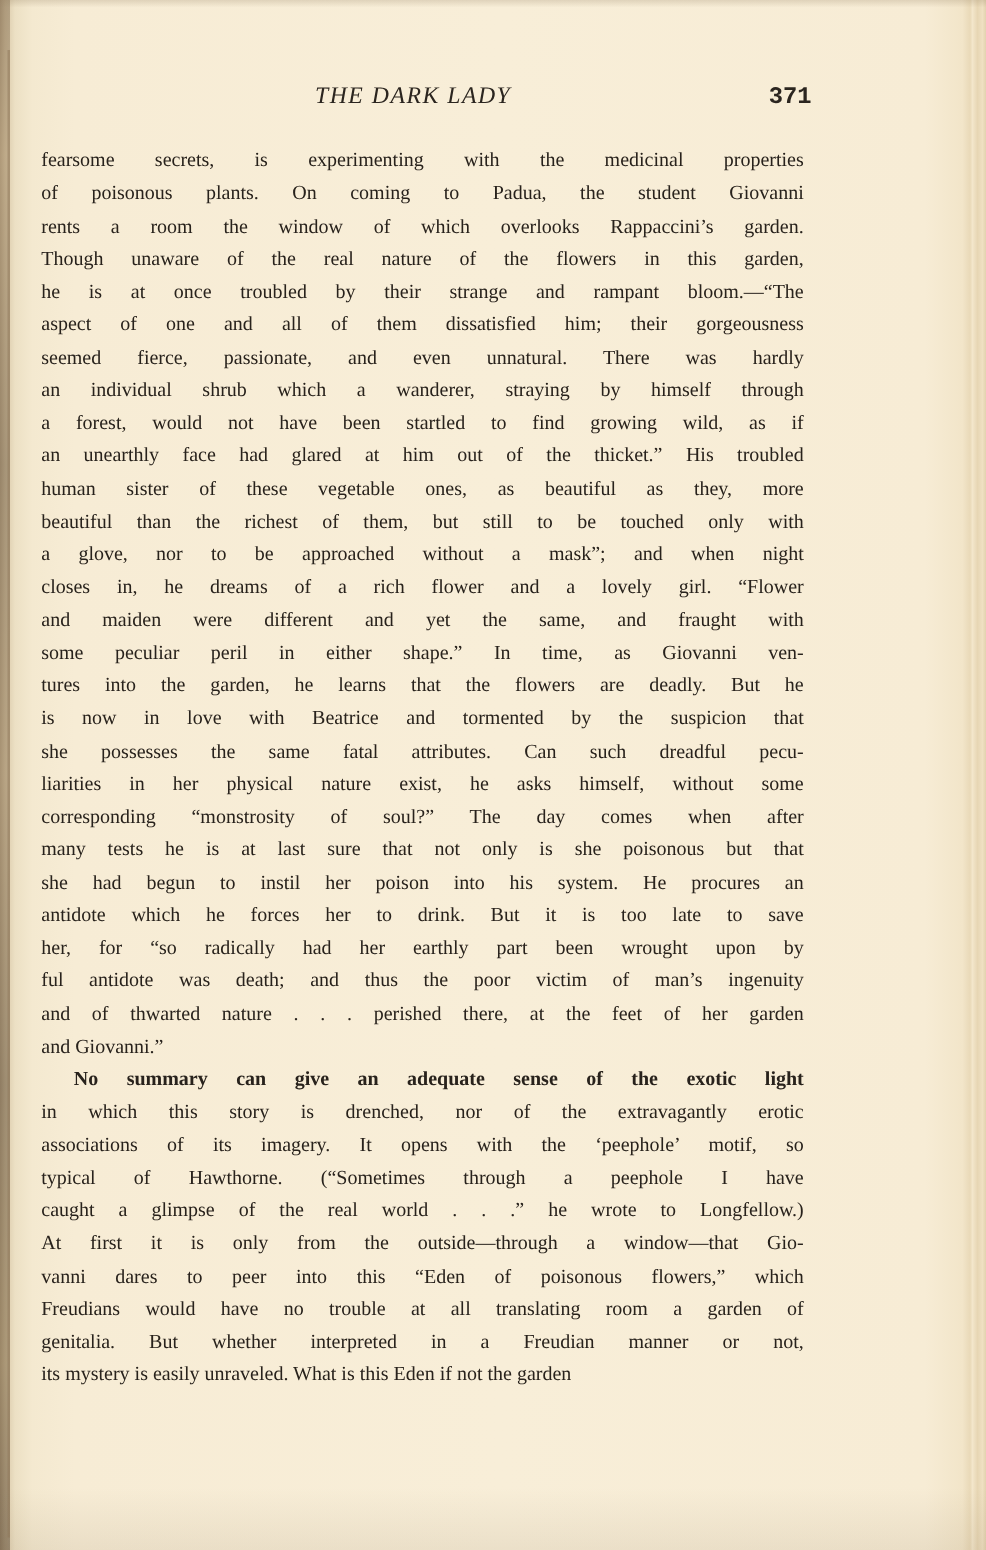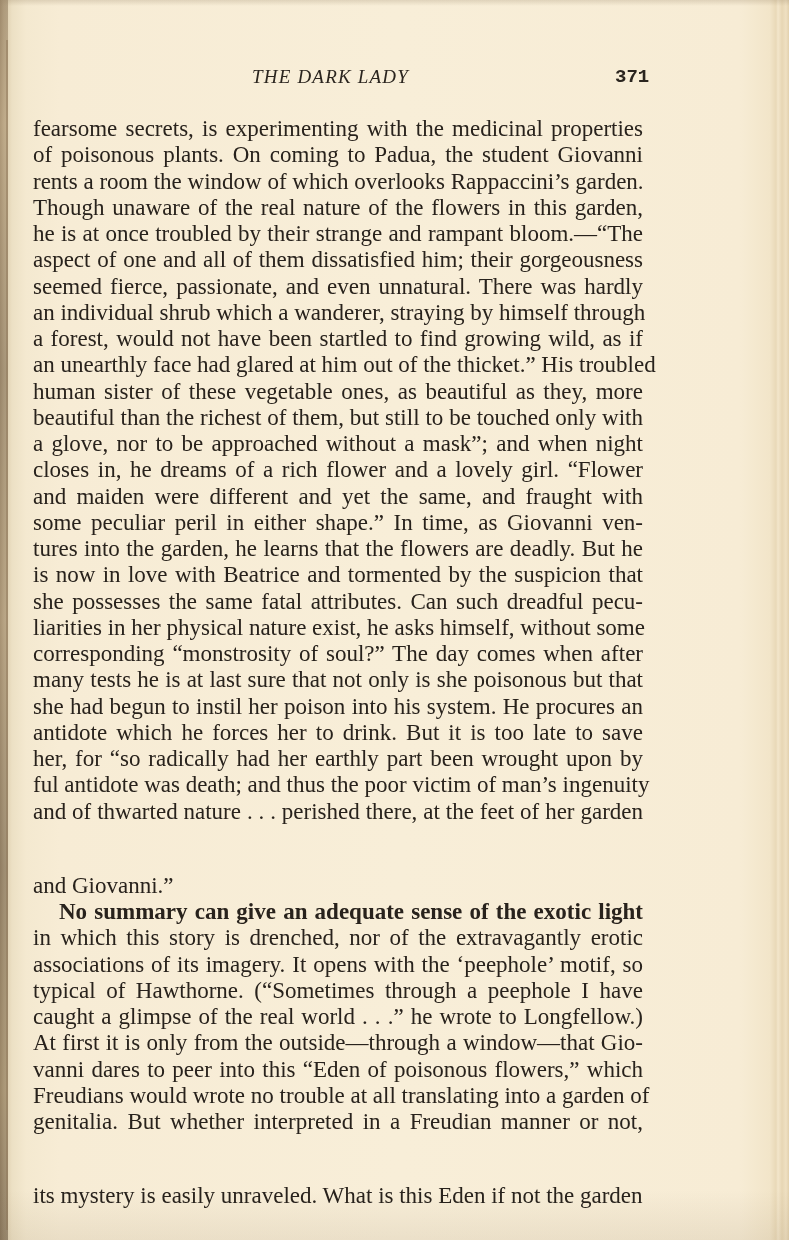--- a/index.html
+++ b/index.html
@@ -81,29 +81,28 @@
   .text-block {
     position: absolute;
     left: 33px;
     top: 116px;
     width: 610px;
   }
   .line {
     display: block;
     height: 26.25px;
     line-height: 26.25px;
-    font-size: 23px;
+    font-size: 16px;
     white-space: nowrap;
     text-align: justify;
     text-align-last: justify;
     color: #28221c;
   }
   .line.last {
     text-align-last: left;
-    margin-top: 48px;
   }
   .line.indent {
     padding-left: 26px;
     font-weight: bold;
   }
 </style>
 </head>
 <body>
 
 <div class="page">
@@ -149,18 +148,18 @@
         <span class="line last">and Giovanni.”</span>
       </div>
       <div>
         <span class="line indent">No summary can give an adequate sense of the exotic light</span>
         <span class="line">in which this story is drenched, nor of the extravagantly erotic</span>
         <span class="line">associations of its imagery. It opens with the ‘peephole’ motif, so</span>
         <span class="line">typical of Hawthorne. (“Sometimes through a peephole I have</span>
         <span class="line">caught a glimpse of the real world . . .” he wrote to Longfellow.)</span>
         <span class="line">At first it is only from the outside—through a window—that Gio-</span>
         <span class="line">vanni dares to peer into this “Eden of poisonous flowers,” which</span>
-        <span class="line">Freudians would wrote no trouble at all translating into a garden of</span>
+        <span class="line">Freudians would have no trouble at all translating room a garden of</span>
         <span class="line">genitalia. But whether interpreted in a Freudian manner or not,</span>
         <span class="line last">its mystery is easily unraveled. What is this Eden if not the garden</span>
       </div>
     </div>
 </div>
 
 </body></html>

